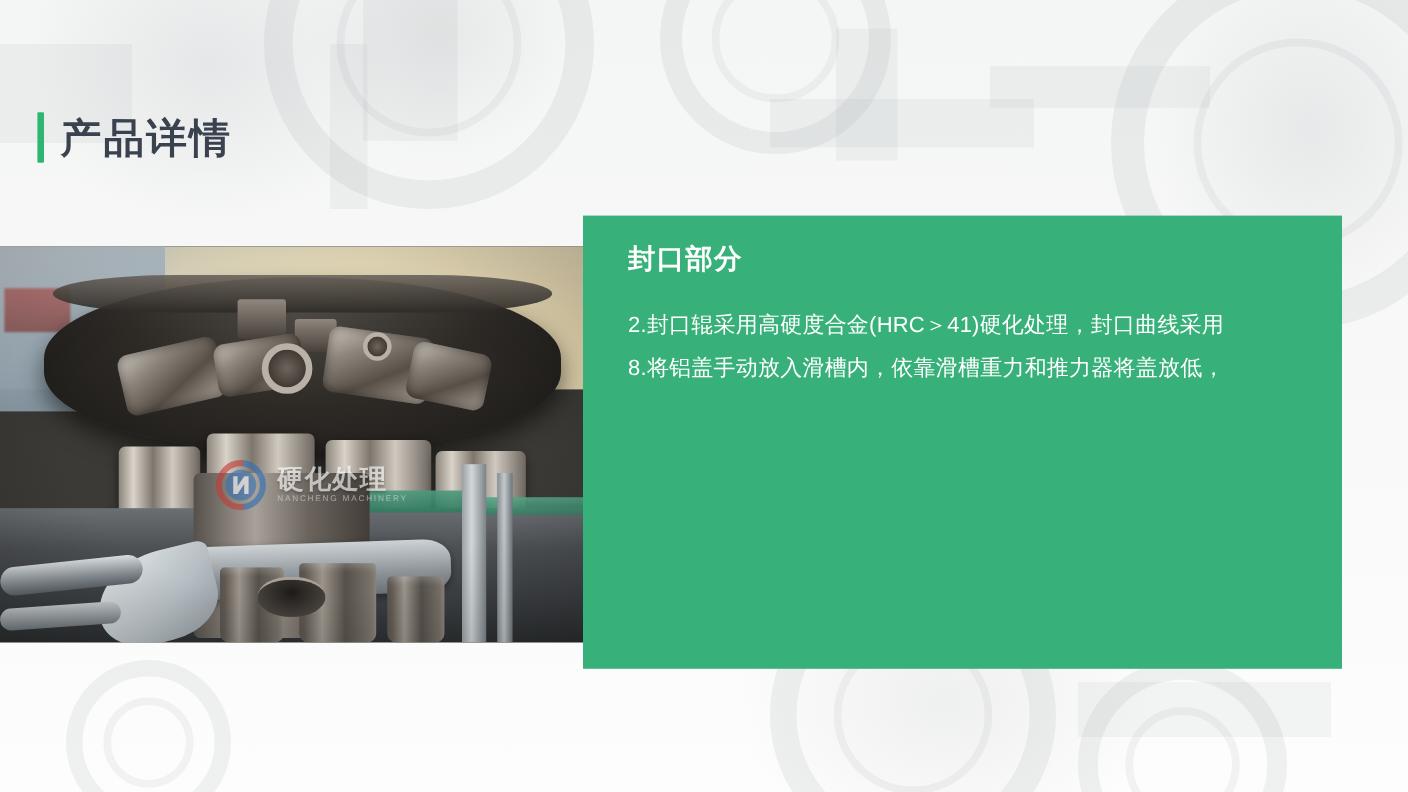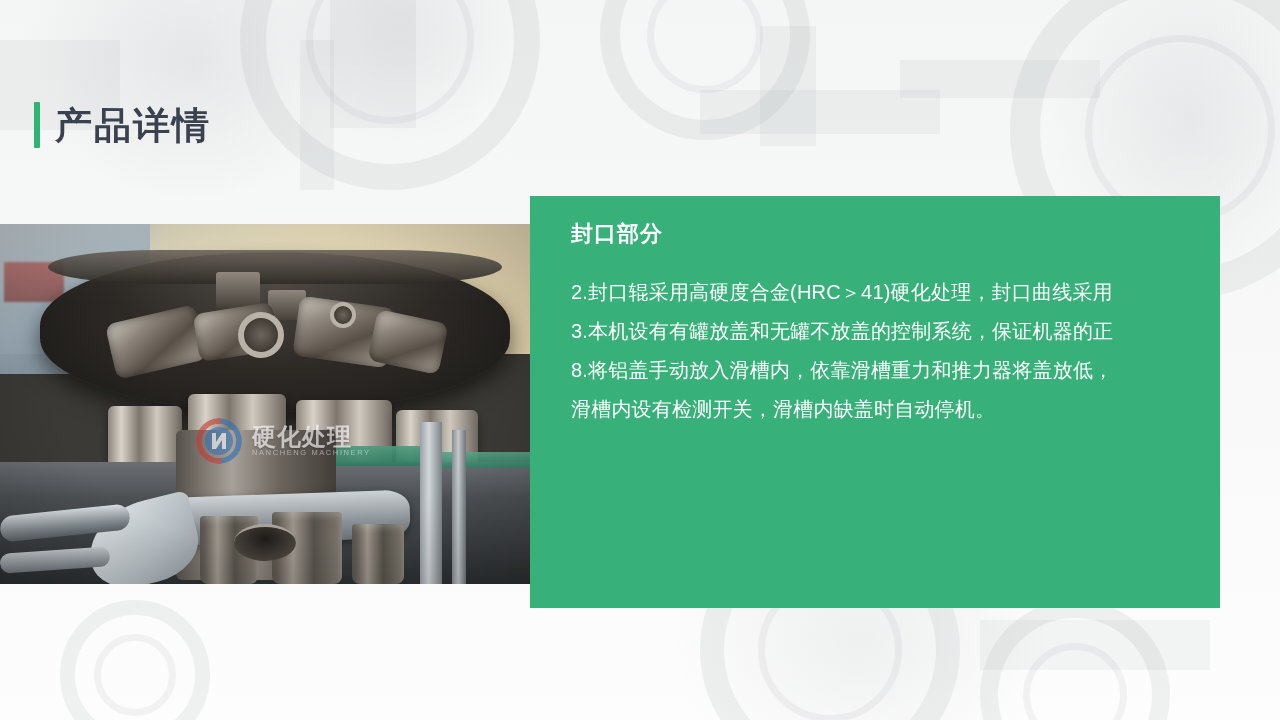--- a/index.html
+++ b/index.html
@@ -274,21 +274,21 @@
     position: absolute;
     left: 530px;
     top: 196px;
     width: 690px;
     height: 412px;
     background: #37b179;
     box-sizing: border-box;
     padding: 25px 36px 0 41px;
   }
   .panel-heading {
-    font-size: 22px;
+    font-size: 25px;
     font-weight: bold;
     color: #ffffff;
     letter-spacing: 1px;
     line-height: 1.2;
   }
   .panel-body {
     margin-top: 26px;
   }
   .panel-line {
     font-size: 20px;
@@ -371,19 +371,17 @@
     <div class="wm-text">
       <div class="wm-cn">硬化处理</div>
       <div class="wm-en">NANCHENG MACHINERY</div>
     </div>
   </div>
 
   <div class="info-panel">
     <div class="panel-heading">封口部分</div>
     <div class="panel-body">
       <div class="panel-line">2.封口辊采用高硬度合金(HRC＞41)硬化处理，封口曲线采用</div>
-      <div class="panel-line">3.本机设有有罐放盖和无罐不放盖的控制系统，保证机器的正</div>
       <div class="panel-line">8.将铝盖手动放入滑槽内，依靠滑槽重力和推力器将盖放低，</div>
-      <div class="panel-line">滑槽内设有检测开关，滑槽内缺盖时自动停机。</div>
     </div>
   </div>
 
 </div>
 
 </body></html>

